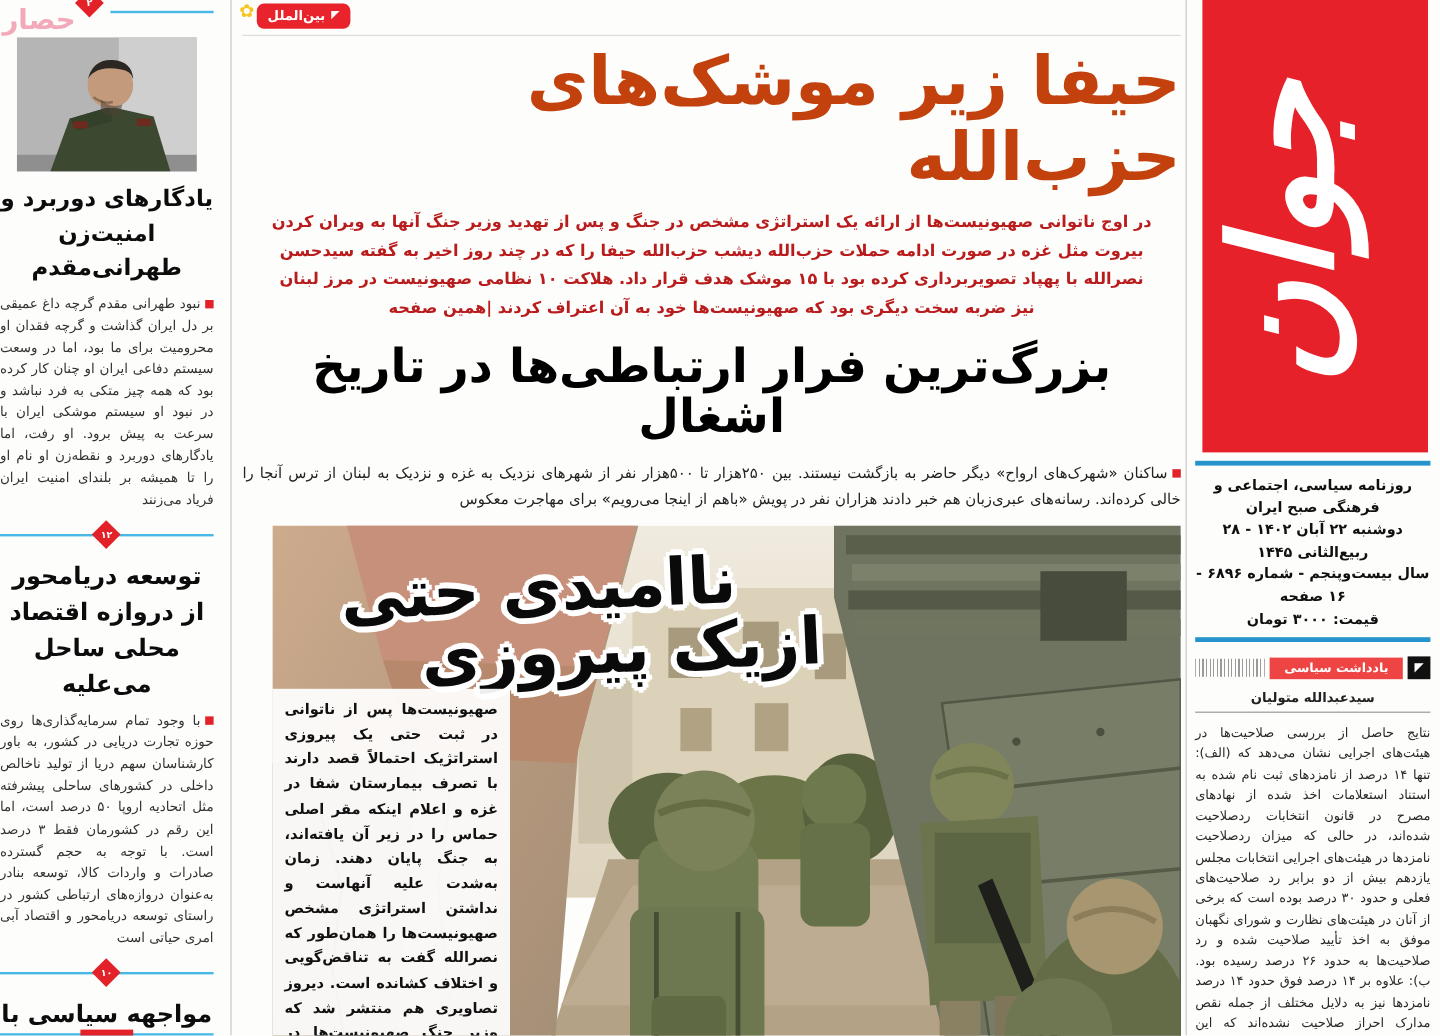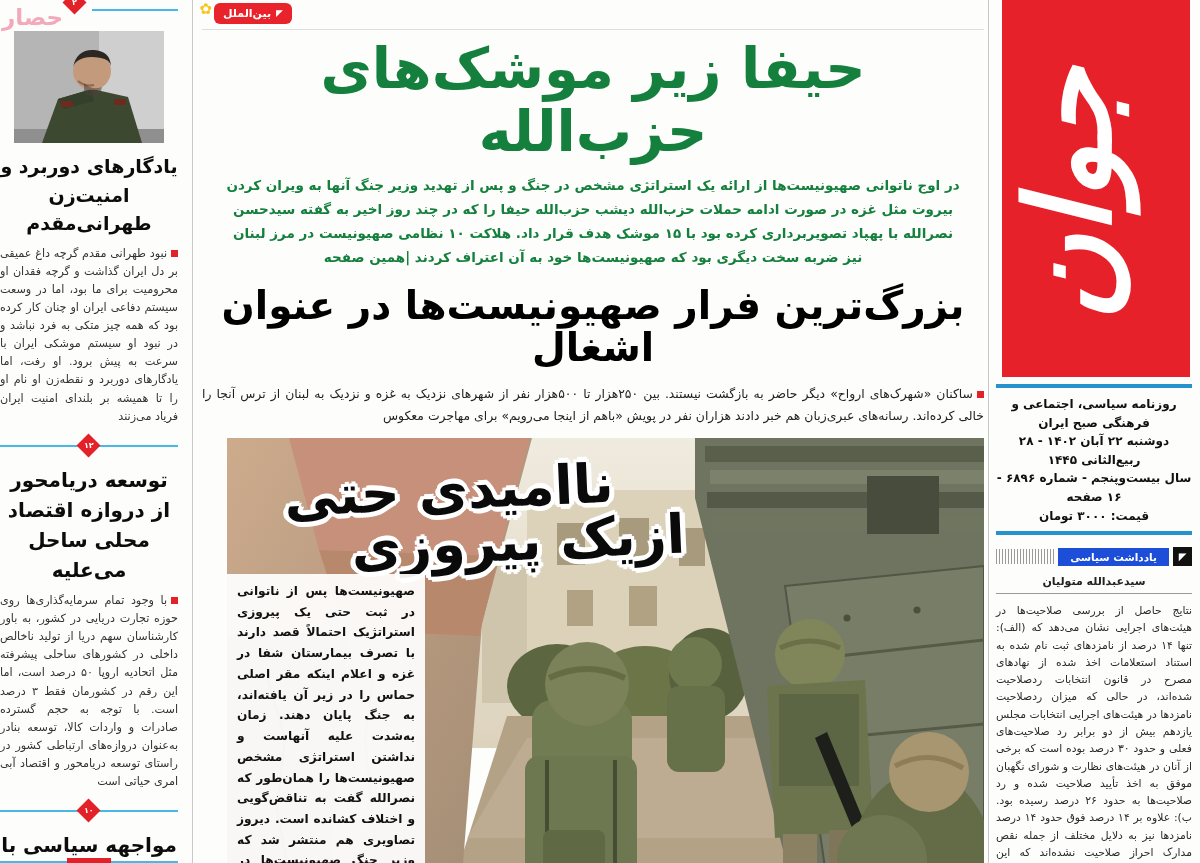--- a/index.html
+++ b/index.html
@@ -34,24 +34,24 @@
                        height:9px; background:#e32128; }
 
   
   .center-col { position:absolute; left:202px; top:0; width:782px; direction:rtl; }
   .tag-row { position:relative; height:30px; border-bottom:1px solid #ddd; }
   .clover { position:absolute; right:772px; top:0; font-size:15px; color:#f7c520; }
   .intl-tag { position:absolute; left:12px; top:3px; background:#e8232b; border-radius:6px;
               color:#fff; font-size:11px; font-weight:bold; padding:4px 9px;
               display:inline-flex; align-items:center; gap:5px; direction:rtl; }
   .intl-tag .mark { font-size:9px; line-height:1; }
-  .headline1 { font-size:56px; font-weight:900; text-align:center; color:#15803d;
+  .headline1 { font-size:56px; font-weight:900; text-align:right; color:#c2410c;
                line-height:1.12; margin-top:8px; }
   .lead { width:94%; margin:10px auto 0 auto; text-align:center; font-size:13.5px;
-          font-weight:700; line-height:1.78; color:#15803d; }
+          font-weight:700; line-height:1.78; color:#b91c1c; }
   .headline2 { font-size:39px; font-weight:900; text-align:center; color:#000;
                line-height:1.1; margin-top:15px; }
   .twocol { display:flex; direction:rtl; gap:18px; margin-top:13px; }
   .twocol .c { flex:1; font-size:12.4px; font-weight:500; text-align:justify;
                line-height:1.76; color:#222; }
   
   .photo-wrap { position:relative; width:757px; height:527px; margin-top:11px; margin-left:25px; }
   .photo-wrap svg.scene { position:absolute; inset:0; }
   .overlay-head { position:absolute; top:16px; left:0; right:0; transform:rotate(-2.5deg);
                   font-weight:900; color:#0a0a0a; font-size:54px; line-height:1.12;
@@ -68,21 +68,21 @@
   .right-col { position:absolute; left:996px; top:0; width:196px; direction:rtl; }
   .logo-block { width:188px; height:377px; background:#e62129; margin-right:2px; }
   .blue-bar { height:4px; background:#2593cc; margin-top:7px; }
   .masthead-lines { margin-top:7px; }
   .masthead-lines div { text-align:center; font-size:12px; font-weight:700;
                         color:#101010; line-height:1.55; }
   .blue-bar2 { height:4px; background:#2593cc; margin-top:6px; }
   .note-tagrow { display:flex; direction:rtl; align-items:center; gap:4px; margin-top:12px; }
   .note-tagrow .sq { width:19px; height:19px; background:#111; color:#fff; display:flex;
                      align-items:center; justify-content:center; font-size:10px; flex:none; }
-  .note-tagrow .rt { background:#1d4ed8; color:#fff; font-size:10.5px; font-weight:bold;
+  .note-tagrow .rt { background:#ef4444; color:#fff; font-size:10.5px; font-weight:bold;
                      padding:3px 12px; flex:none; }
   .barcode { flex:1; height:15px;
              background:repeating-linear-gradient(90deg,#9a9a9a 0 1px,transparent 1px 3px); }
   .note-author { text-align:center; font-size:11px; font-weight:600; color:#222; margin-top:9px; }
   .note-rule { border-top:1px solid #9a9a9a; margin-top:5px; }
   .note-title { font-size:19px; font-weight:900; text-align:center; line-height:1.5;
                 color:#0b0b0b; margin-top:7px; }
   .note-body { font-size:10.8px; font-weight:500; text-align:justify; line-height:1.6;
                color:#2a2a2a; margin-top:8px; }
 </style>
@@ -150,21 +150,21 @@
       <span class="clover">✿</span>
       <span class="intl-tag">
         <span class="mark">◤</span>
         <span>بین‌الملل</span>
       </span>
     </div>
 
     <div class="headline1">حیفا زیر موشک‌های حزب‌الله</div>
     <div class="lead">در اوج ناتوانی صهیونیست‌ها از ارائه یک استراتژی مشخص در جنگ و پس از تهدید وزیر جنگ آنها به ویران کردن بیروت مثل غزه در صورت ادامه حملات حزب‌الله دیشب حزب‌الله حیفا را که در چند روز اخیر به گفته سیدحسن نصرالله با پهپاد تصویربرداری کرده بود با ۱۵ موشک هدف قرار داد. هلاکت ۱۰ نظامی صهیونیست در مرز لبنان نیز ضربه سخت دیگری بود که صهیونیست‌ها خود به آن اعتراف کردند |همین صفحه</div>
 
-    <div class="headline2">بزرگ‌ترین فرار صهیونیست‌ها در عنوان اشغال</div>
+    <div class="headline2">بزرگ‌ترین فرار ارتباطی‌ها در تاریخ اشغال</div>
     <div class="twocol">
       <div class="c"><span class="bullet"></span><span>ساکنان «شهرک‌های ارواح» دیگر حاضر به بازگشت نیستند. بین ۲۵۰هزار تا ۵۰۰هزار نفر از شهرهای نزدیک به غزه و نزدیک به لبنان از ترس آنجا را خالی کرده‌اند. رسانه‌های عبری‌زبان هم خبر دادند هزاران نفر در پویش «باهم از اینجا می‌رویم» برای مهاجرت معکوس</span></div>
     </div>
 
     <div class="photo-wrap">
       <svg class="scene" viewBox="0 0 757 527">
         <defs>
           <linearGradient id="wallg" x1="0" y1="0" x2="1" y2="1">
             <stop offset="0" stop-color="#cdab8d"></stop>
               <stop offset=".55" stop-color="#b2967c"></stop>

